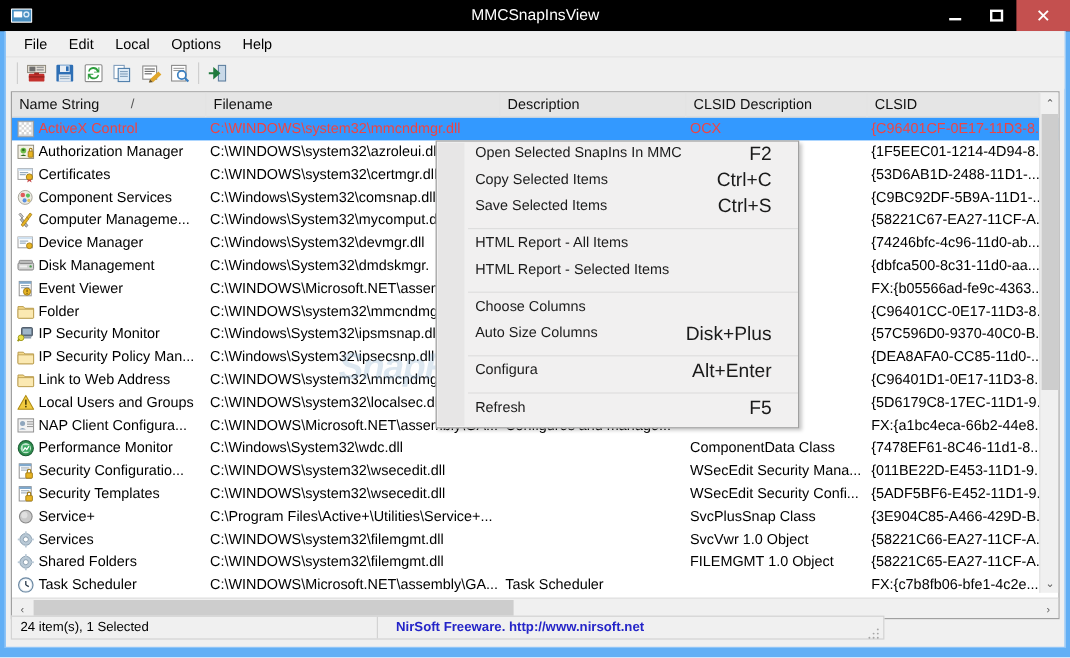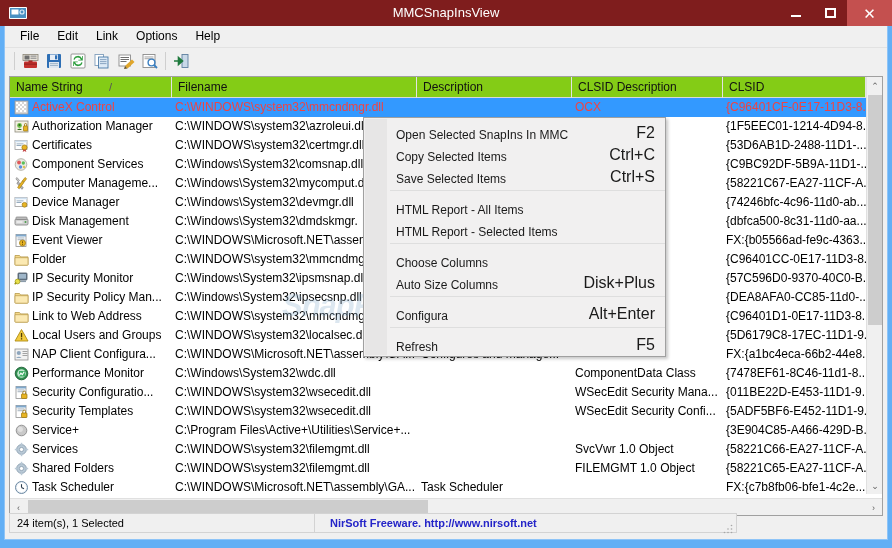--- a/index.html
+++ b/index.html
@@ -15,21 +15,21 @@
     position: relative;
     width: 892px; height: 548px;
     background: #62aff5;
     overflow: hidden;
   }
 
   
   .titlebar {
     position: absolute; left: 0; top: 0;
     width: 892px; height: 26px;
-    background: #7f1d1d;
+    background: #000000;
     display: flex; align-items: center;
   }
   .title-icon {
     position: absolute; left: 9px; top: 5px;
     width: 18px; height: 16px;
   }
   .title-text {
     position: absolute; left: 0; top: 0;
     width: 892px; height: 26px;
     line-height: 26px;
@@ -59,21 +59,21 @@
     background: #f0f0f0;
     border: 1px solid #8ec4f7;
     border-top: none;
   }
 
   
   .menubar {
     position: absolute; left: 0; top: 0;
     width: 882px; height: 22px;
     background: #f0f0f0;
-    display: flex; 
+    display: flex; align-items: center;
     padding-left: 6px;
     border-bottom: 1px solid #e2e2e2;
   }
   .menubar-item {
     font-size: 12px; color: #000;
     padding: 3px 9px;
     line-height: 14px;
   }
 
   
@@ -96,21 +96,21 @@
   .listview {
     position: absolute; left: 4px; top: 50px;
     width: 874px; height: 440px;
     background: #ffffff;
     border: 1px solid #a0a0a0;
     overflow: hidden;
   }
   .lv-header {
     position: absolute; left: 0; top: 0;
     width: 872px; height: 21px;
-    background: #84cc16;
+    background: #e5e5e5;
     border-bottom: 1px solid #d8d8d8;
   }
   .lv-col {
     position: absolute; top: 0; height: 21px;
     line-height: 21px;
     font-size: 12px; color: #111;
     padding-left: 6px;
     border-right: 1px solid #e3e3e3;
     white-space: nowrap;
     overflow: hidden;
@@ -231,23 +231,23 @@
     z-index: 50;
   }
   .ctx-gutter {
     position: absolute; left: 1px; top: 1px;
     width: 22px; bottom: 1px;
     background: #e7e6e6;
   }
   .ctx-item {
     position: relative;
     height: 22px;
-    display: flex; align-items: flex-end;
+    display: flex; align-items: flex-start;
     font-size: 12px; color: #1a1a1a;
-    padding-left: 32px; padding-right: 10px;
+    padding-left: 32px; padding-right: 22px;
   }
   .ctx-item .accel {
     margin-left: auto;
     font-size: 16px; color: #1a1a1a;
   }
   .ctx-sep {
     position: relative;
     height: 1px; margin: 4px 0 4px 26px;
     background: #dedede;
   }
@@ -291,21 +291,21 @@
           <span class="close-glyph">✕</span>
         </div>
     </div>
   </div>
 
   <div class="window">
 
     <div class="menubar">
       <div class="menubar-item">File</div>
       <div class="menubar-item">Edit</div>
-      <div class="menubar-item">Link</div>
+      <div class="menubar-item">Local</div>
       <div class="menubar-item">Options</div>
       <div class="menubar-item">Help</div>
     </div>
 
     <div class="toolbar">
       <div class="tb-sep"></div>
 
       <div class="tb-btn">
         <svg width="17" height="16" viewBox="0 0 17 16">
           <rect x="1" y="1.5" width="15" height="6" fill="#e9e4da" stroke="#8a8578" stroke-width="0.8"></rect>
@@ -645,20 +645,21 @@
             <div class="cell c-clsid">{5ADF5BF6-E452-11D1-9...</div>
           </div>
           <div class="row">
             <span class="row-icon"><svg width="15" height="15" viewBox="0 0 15 15">
                 <circle cx="7.5" cy="7.5" r="5.3" fill="#c9c9c9" stroke="#8a8a8a" stroke-width="0.9"></circle>
                 <circle cx="6.3" cy="6.3" r="2.6" fill="#e0e0e0"></circle>
               </svg></span>
             <div class="cell c-name">Service+</div>
             <div class="cell c-file">C:\Program Files\Active+\Utilities\Service+...</div>
             <div class="cell c-desc"></div>
+            <div class="cell c-clsd">SvcPlusSnap Class</div>
             <div class="cell c-clsid">{3E904C85-A466-429D-B...</div>
           </div>
           <div class="row">
             <span class="row-icon"><svg width="15" height="15" viewBox="0 0 15 15">
                 <path d="M7.5 2.2 a5.3 5.3 0 1 1 -0.001 0 z" fill="none"></path>
                 <g fill="#b9c9d6" stroke="#7e94a6" stroke-width="0.7">
                   <circle cx="7.5" cy="7.5" r="4.9"></circle>
                 </g>
                 <circle cx="7.5" cy="7.5" r="2.1" fill="#ffffff" stroke="#7e94a6" stroke-width="0.7"></circle>
                 <g fill="#b9c9d6">

